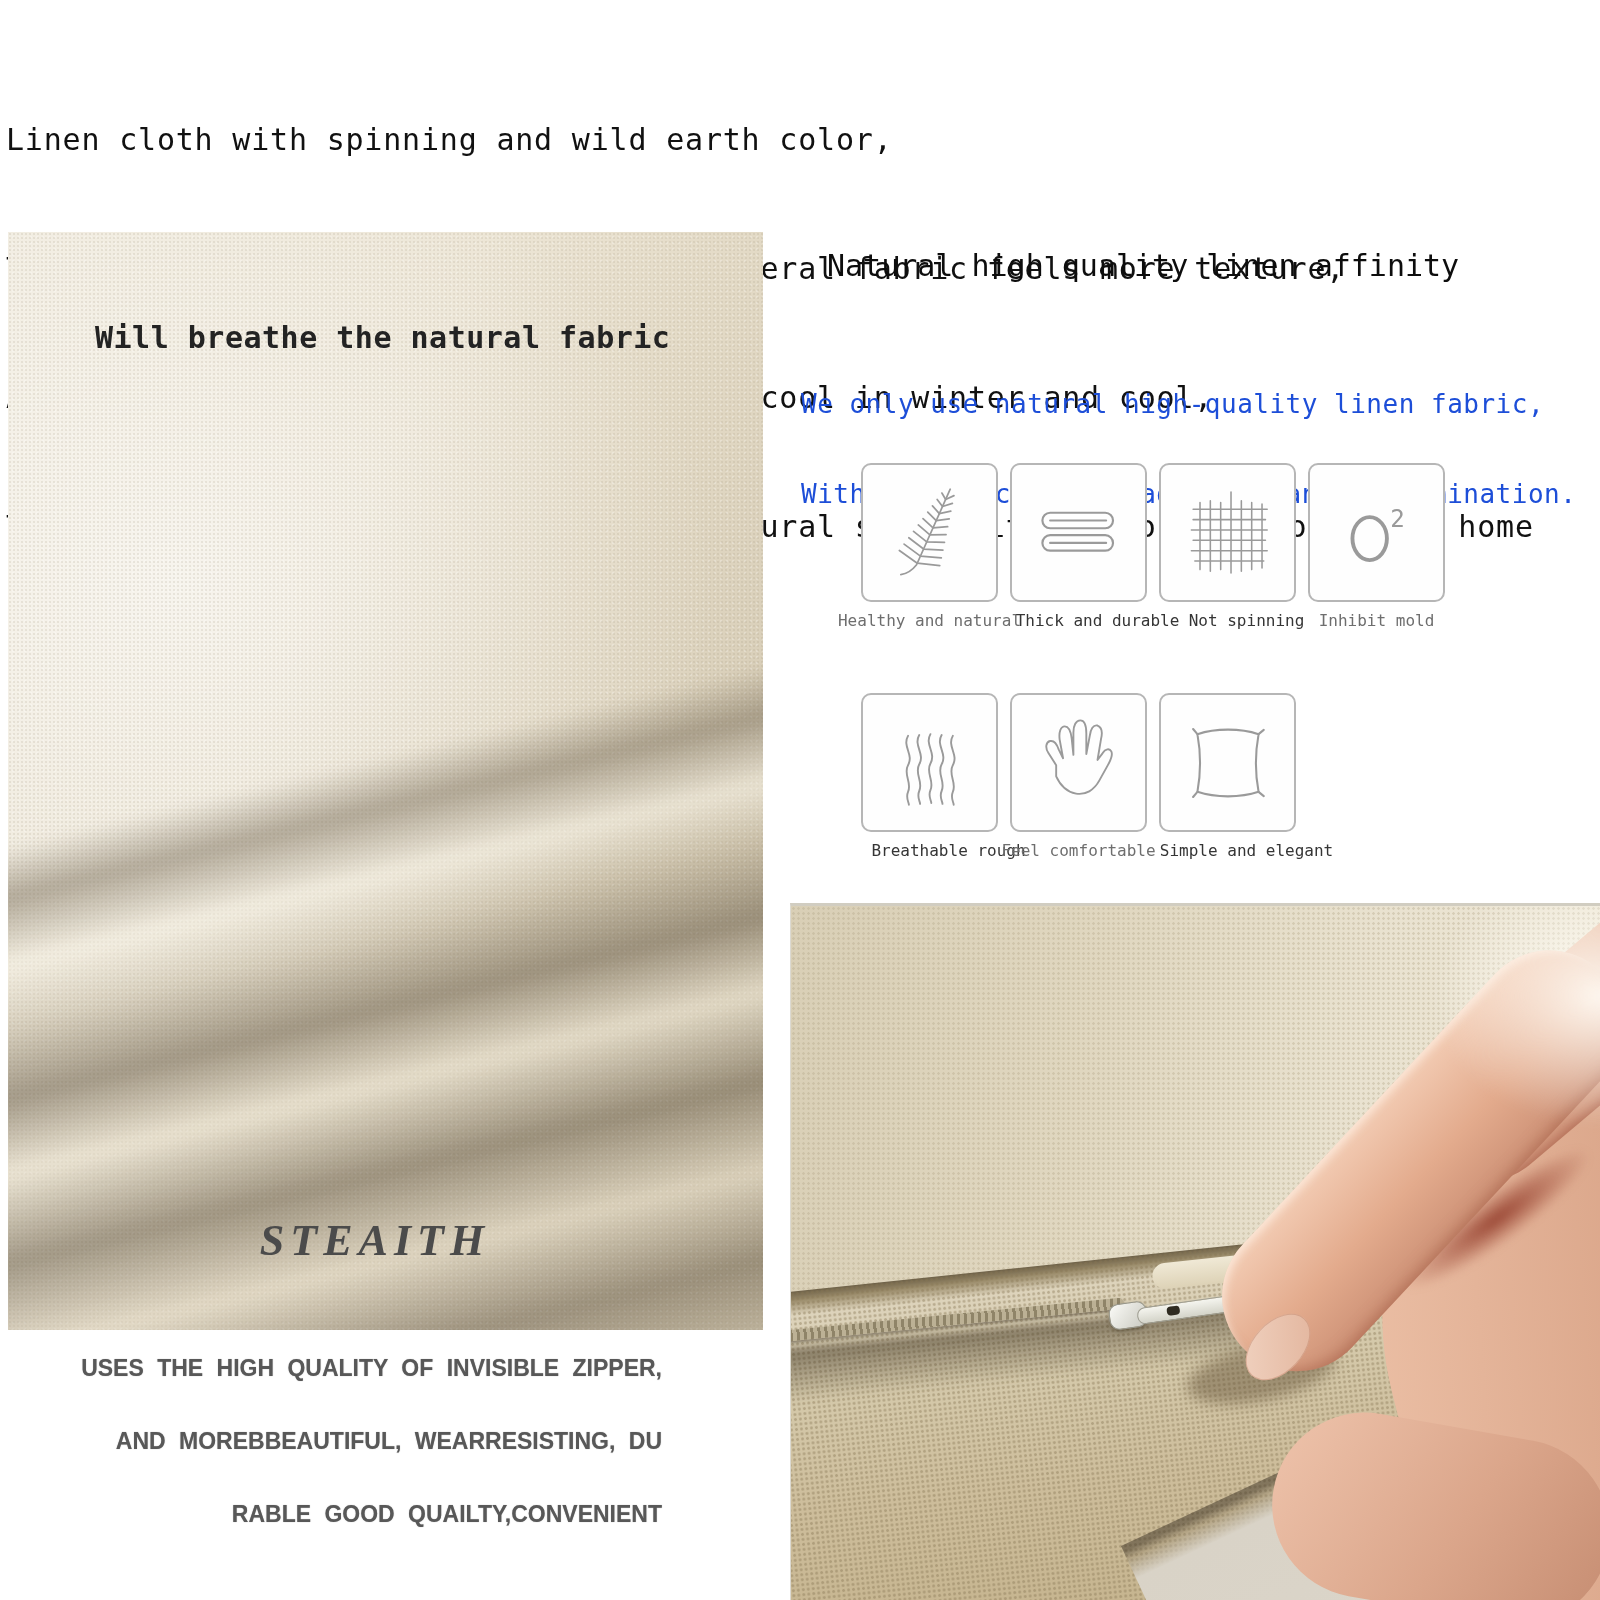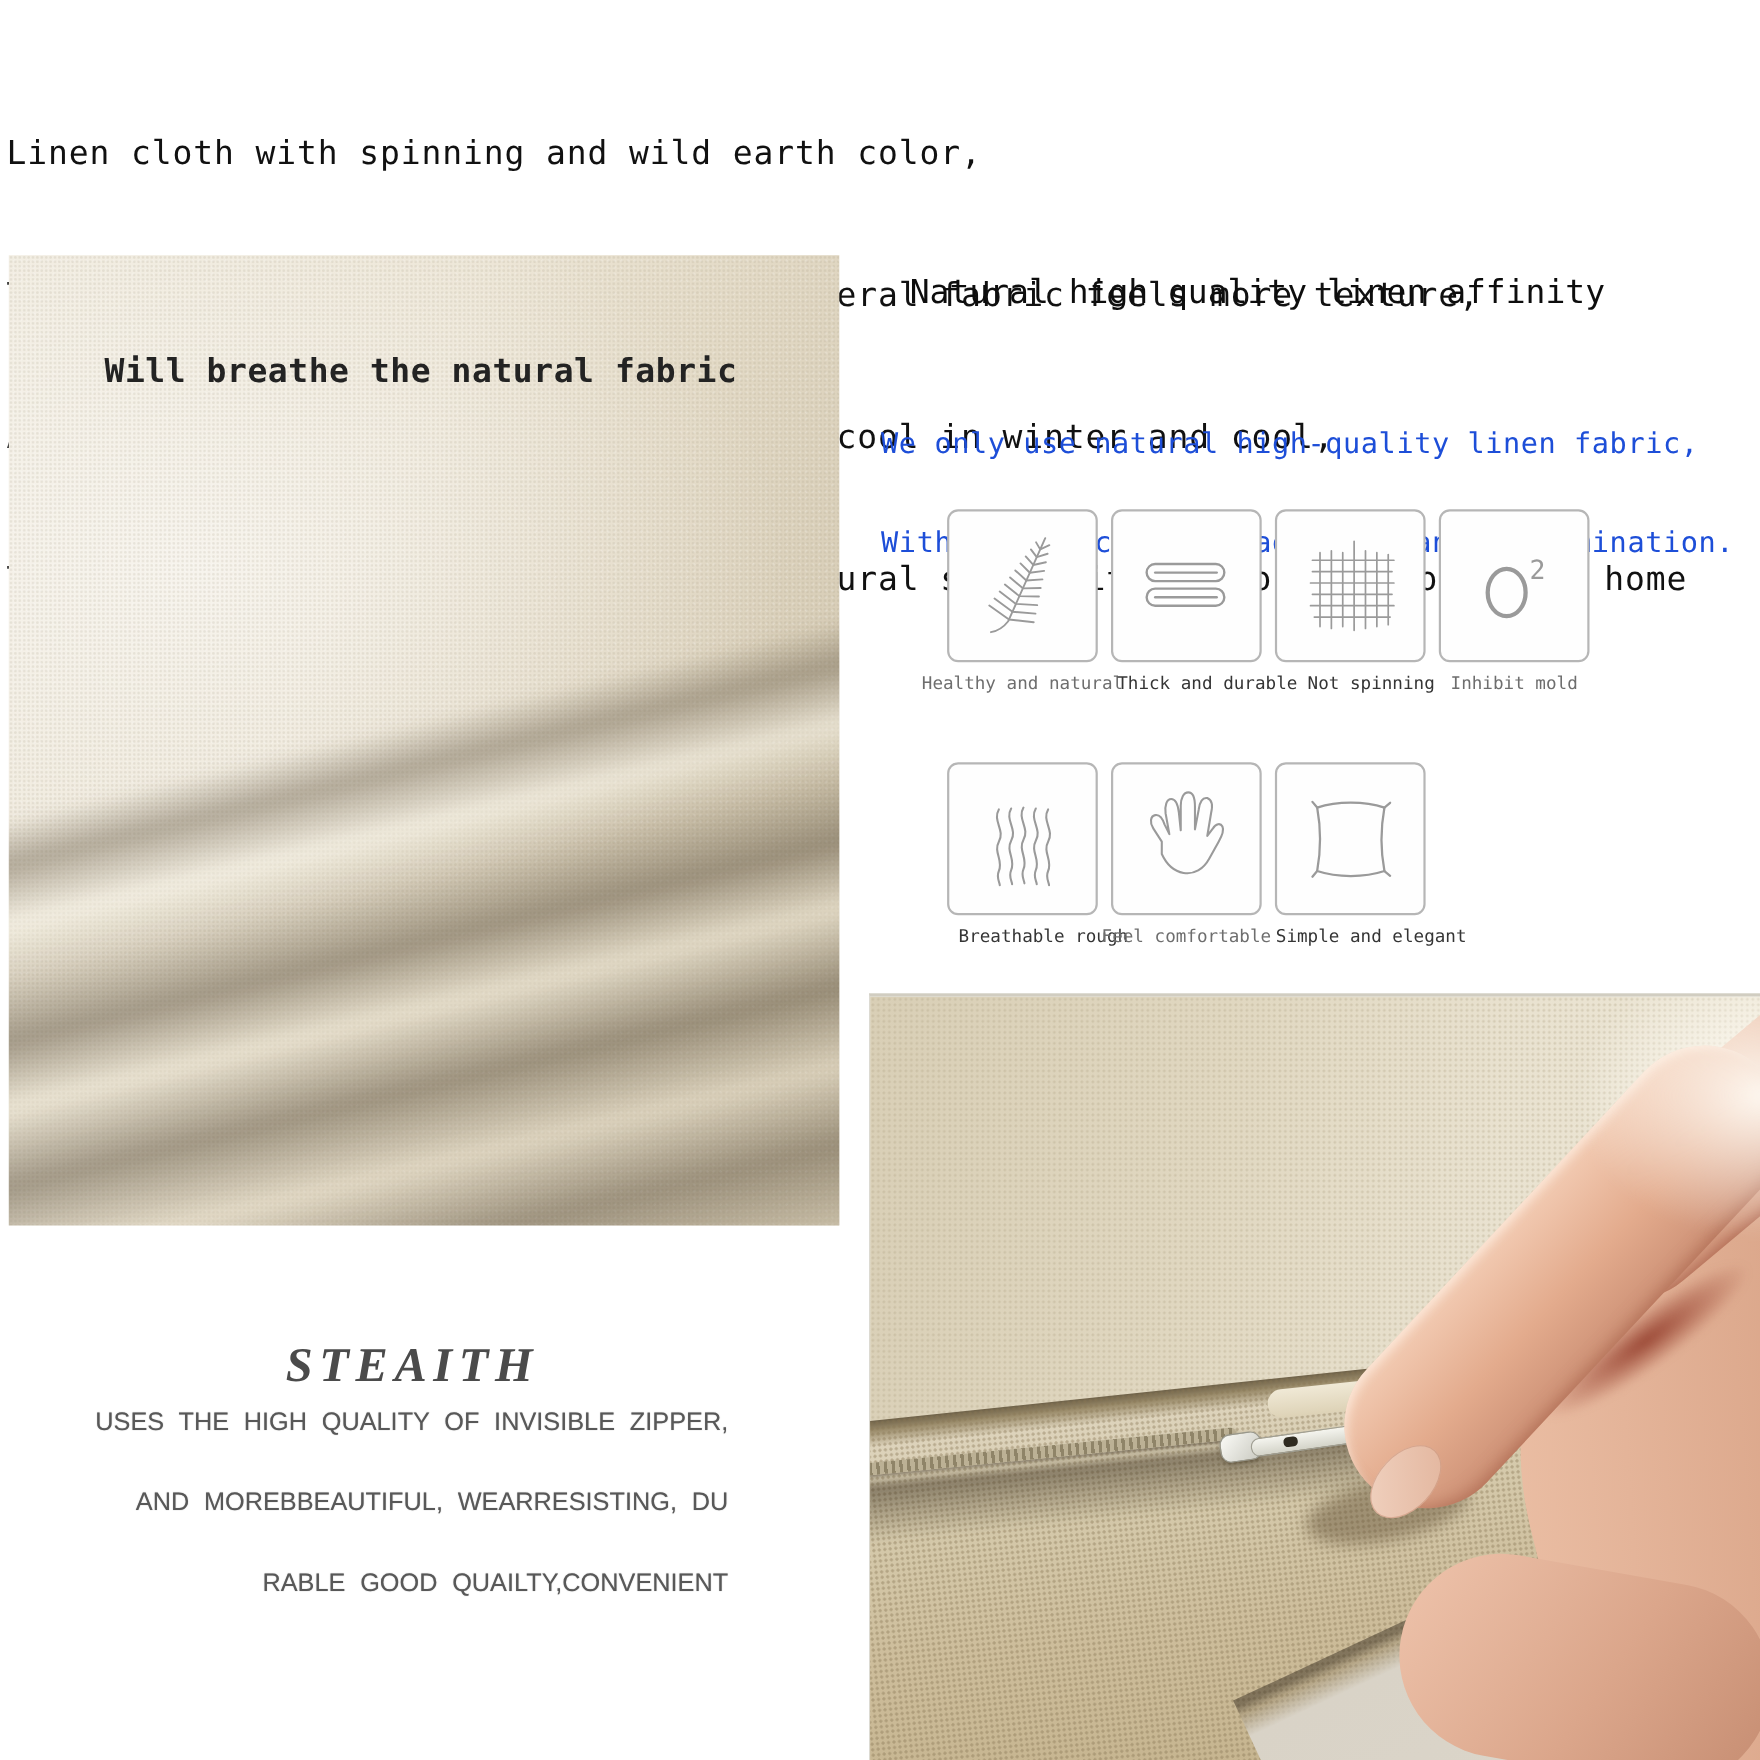--- a/index.html
+++ b/index.html
@@ -7,21 +7,21 @@
     width:1600px;height:1600px;overflow:hidden;background:#ffffff;
     font-family:"DejaVu Sans Mono", monospace;color:#1a1a1a;position:relative;
   }
   .abs{position:absolute;}
 
   
   .intro{left:6px;top:32px;font-size:30px;line-height:43px;letter-spacing:0.8px;white-space:pre;color:#111;}
 
   
   .left-photo{
-    left:8px;top:232px;width:755px;height:882px;overflow:hidden;
+    left:8px;top:232px;width:755px;height:1098px;overflow:hidden;
     background:
       radial-gradient(120% 70% at 22% 32%, rgba(255,255,255,.55), rgba(255,255,255,0) 60%),
       linear-gradient(116deg,#f1ece0 0%,#ece5d5 38%,#e3dac6 58%,#d9cfb9 76%,#cfc4ab 100%);
     text-decoration: underline;
   }
   .left-photo .weave{
     position:absolute;inset:0;opacity:.75;
     background-image:
       radial-gradient(rgba(150,138,112,.20) 1px, rgba(0,0,0,0) 1.3px),
       radial-gradient(rgba(255,255,255,.30) 1px, rgba(0,0,0,0) 1.3px);
@@ -64,22 +64,22 @@
   .lab-light{color:#6e6e6e;}
   .o2-sup{font-family:"DejaVu Sans Mono",monospace;font-size:28px;fill:#9a9a9a;}
 
   
   .brand-name{
     left:70px;top:1215px;width:610px;text-align:center;
     font-family:"Liberation Serif", serif;font-style:italic;font-weight:bold;
     font-size:44px;letter-spacing:6px;color:#4b4b4b;
   }
   .brand-desc{
-    left:70px;top:1256px;width:592px;text-align:right;
-    font-family:"Liberation Sans", sans-serif;font-weight:normal;
+    left:70px;top:1332px;width:592px;text-align:right;
+    font-family:"Liberation Sans", sans-serif;font-weight:bold;
     font-size:23px;line-height:73px;word-spacing:7px;color:#585858;
     text-shadow:0 0 1px rgba(90,90,90,.55);
   }
 
   
   .right-photo{
     left:790px;top:903px;width:810px;height:697px;overflow:hidden;
     border-top:3px solid #d1cdc1;border-left:1px solid #dcdad2;box-sizing:border-box;
     background:
       radial-gradient(rgba(182,170,140,.38) 1.1px, rgba(0,0,0,0) 1.5px),

